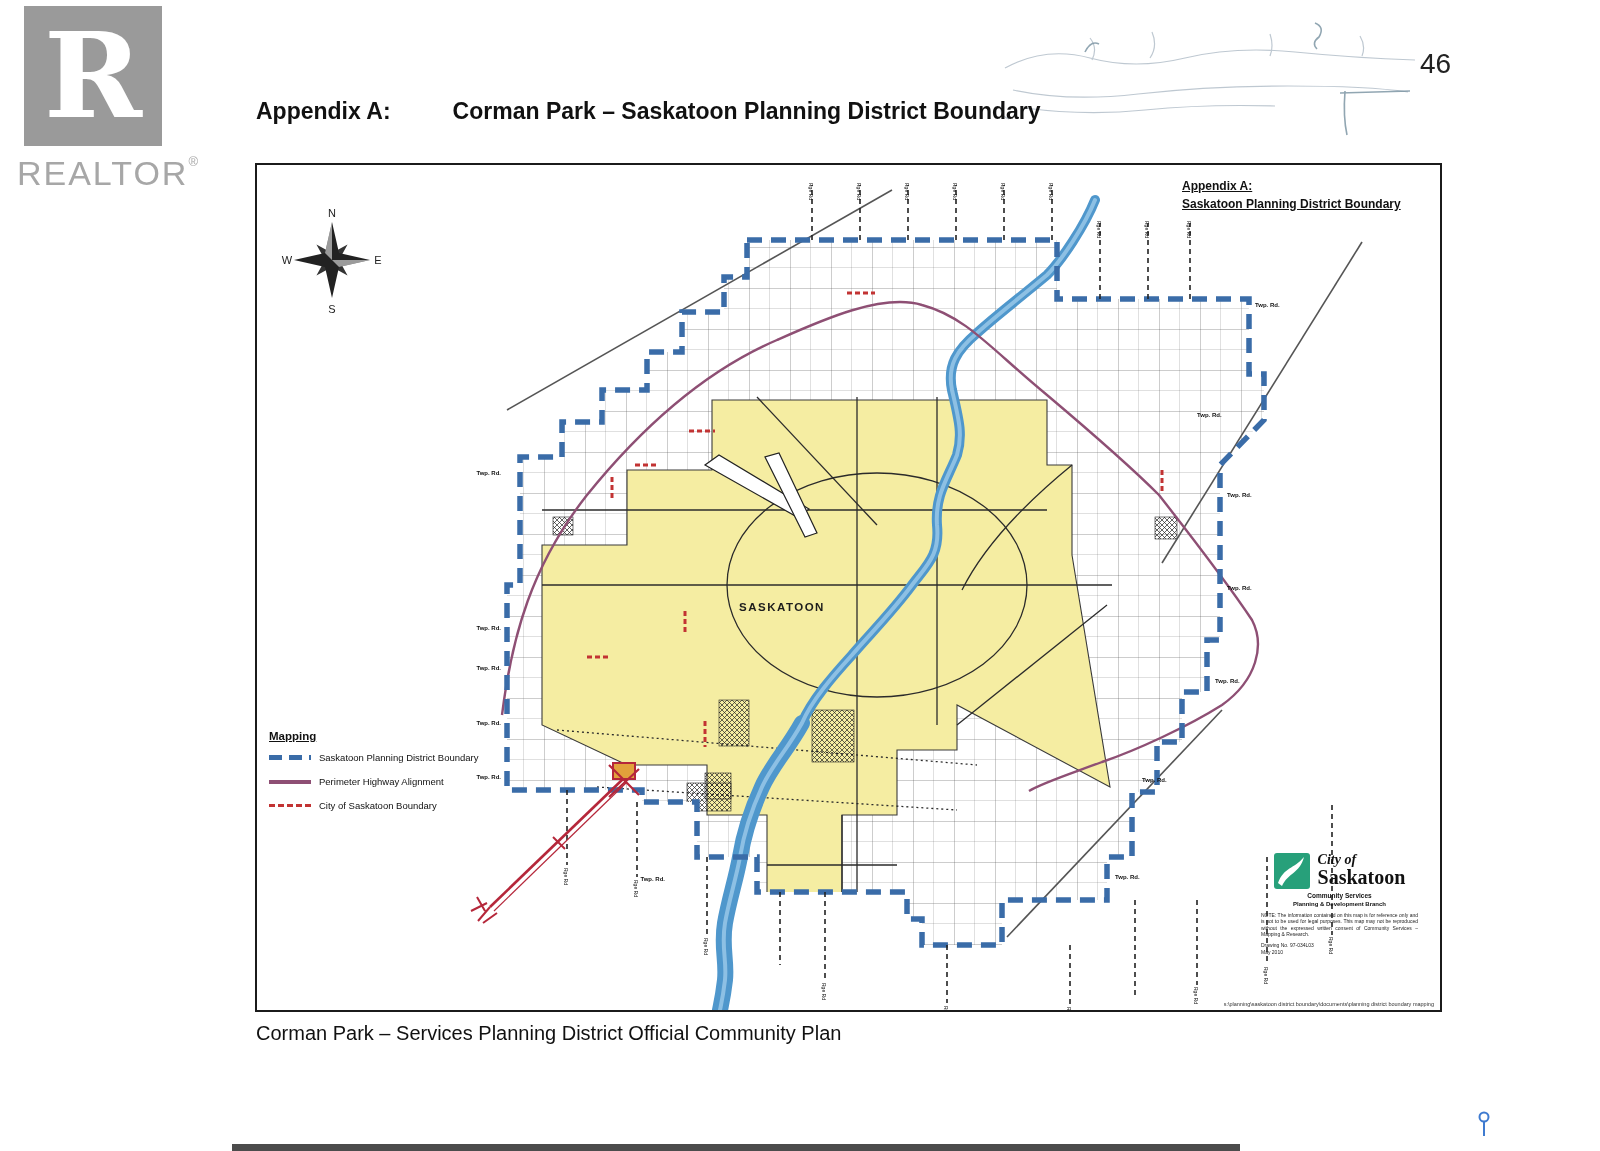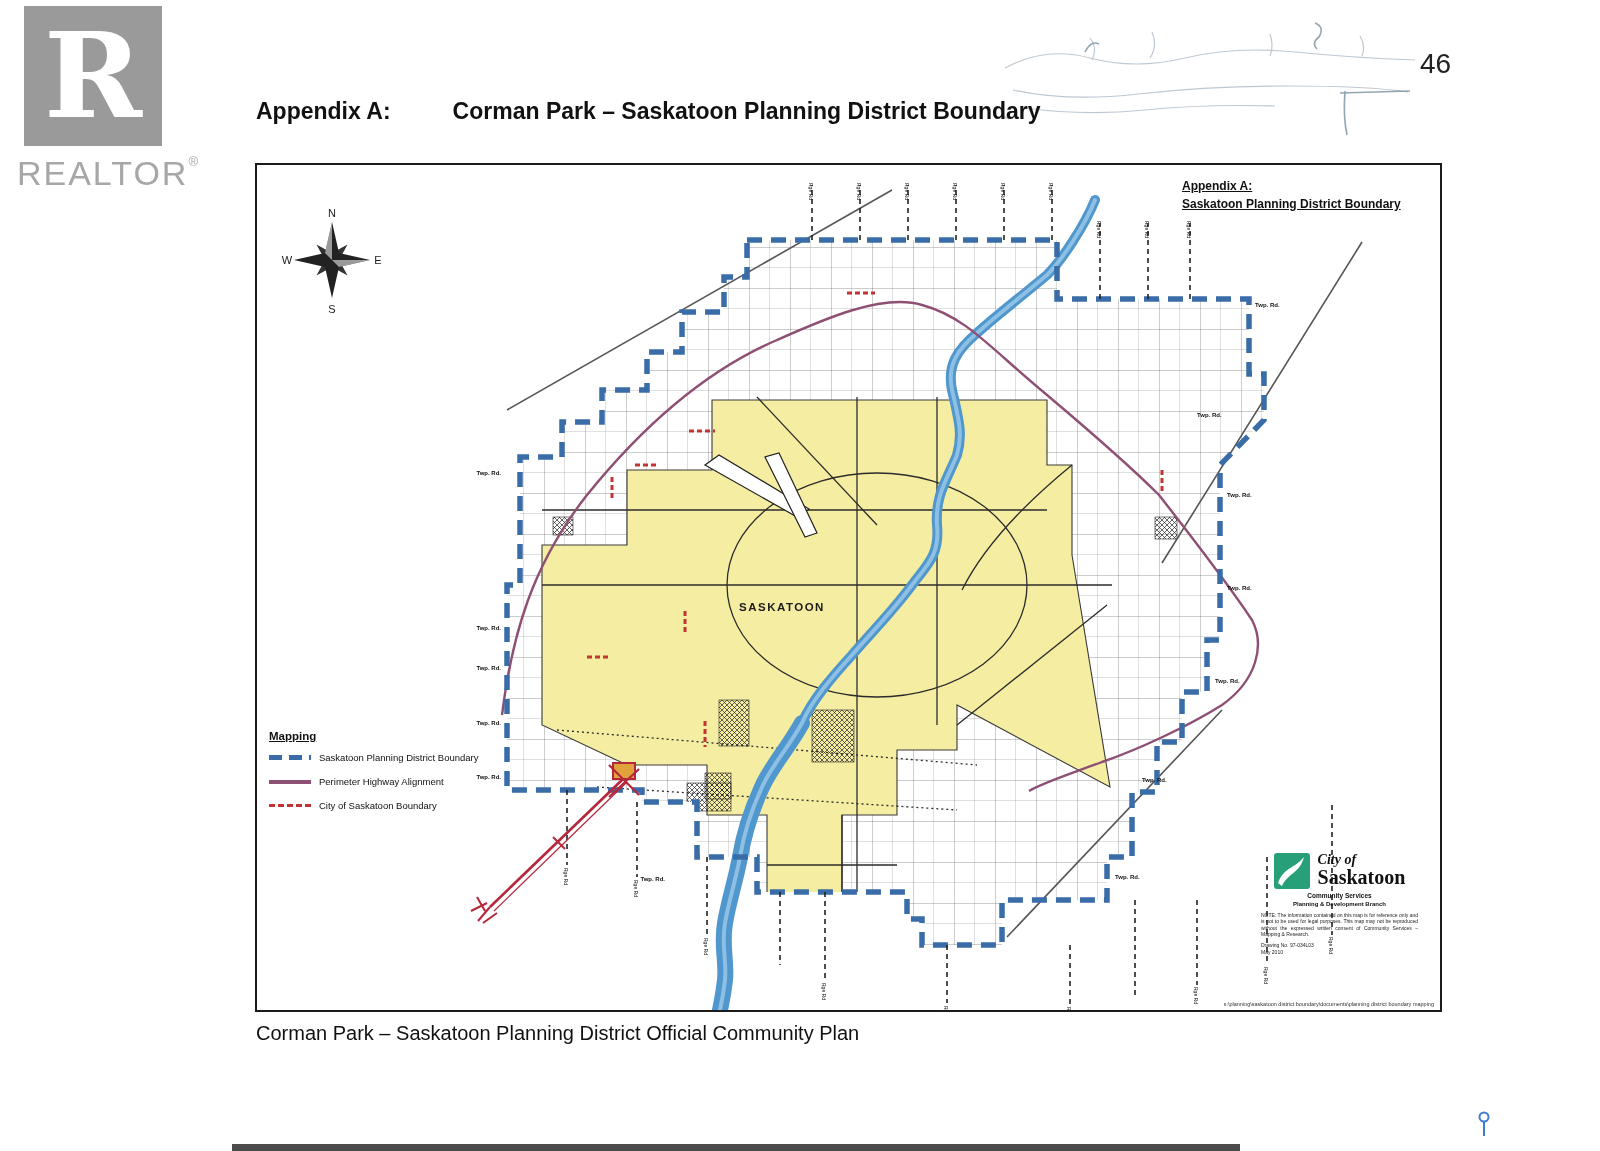--- a/index.html
+++ b/index.html
@@ -275,21 +275,21 @@
     <div class="sask-note">NOTE: The information contained on this map is for reference only and is not to be used for legal purposes. This map may not be reproduced without the expressed written consent of Community Services – Mapping &amp; Research.</div>
     <div class="sask-refs">
       <div>Drawing No. 97-034L03</div>
       <div>May 2010</div>
     </div>
   </div>
 
   <div class="map-footer-path">s:\planning\saskatoon district boundary\documents\planning district boundary mapping</div>
 </div>
 
-<div class="caption">Corman Park – Saskatoon Planning District Official Community Plan</div>
+<div class="caption">Corman Park – Services Planning District Official Community Plan</div>
 
 <div class="bottom-strip"></div>
 
 <svg class="blue-pin" width="24" height="34">
   <circle cx="12" cy="11" r="4.5" fill="none" stroke="#3f7bd0" stroke-width="2"></circle>
   <path d="M12,15.5 V30" stroke="#3f7bd0" stroke-width="2" fill="none"></path>
 </svg>
 
 </div>
 

